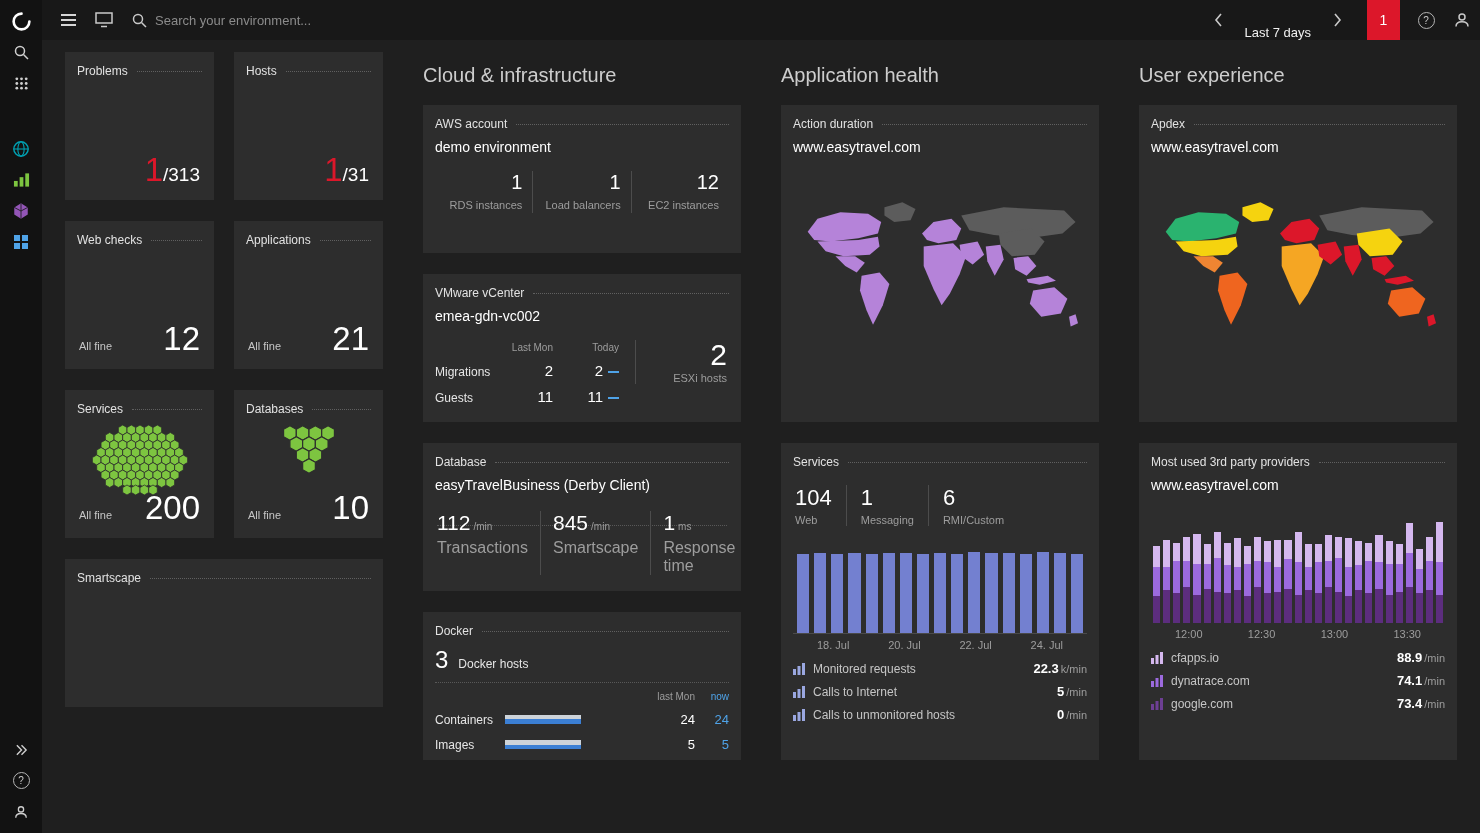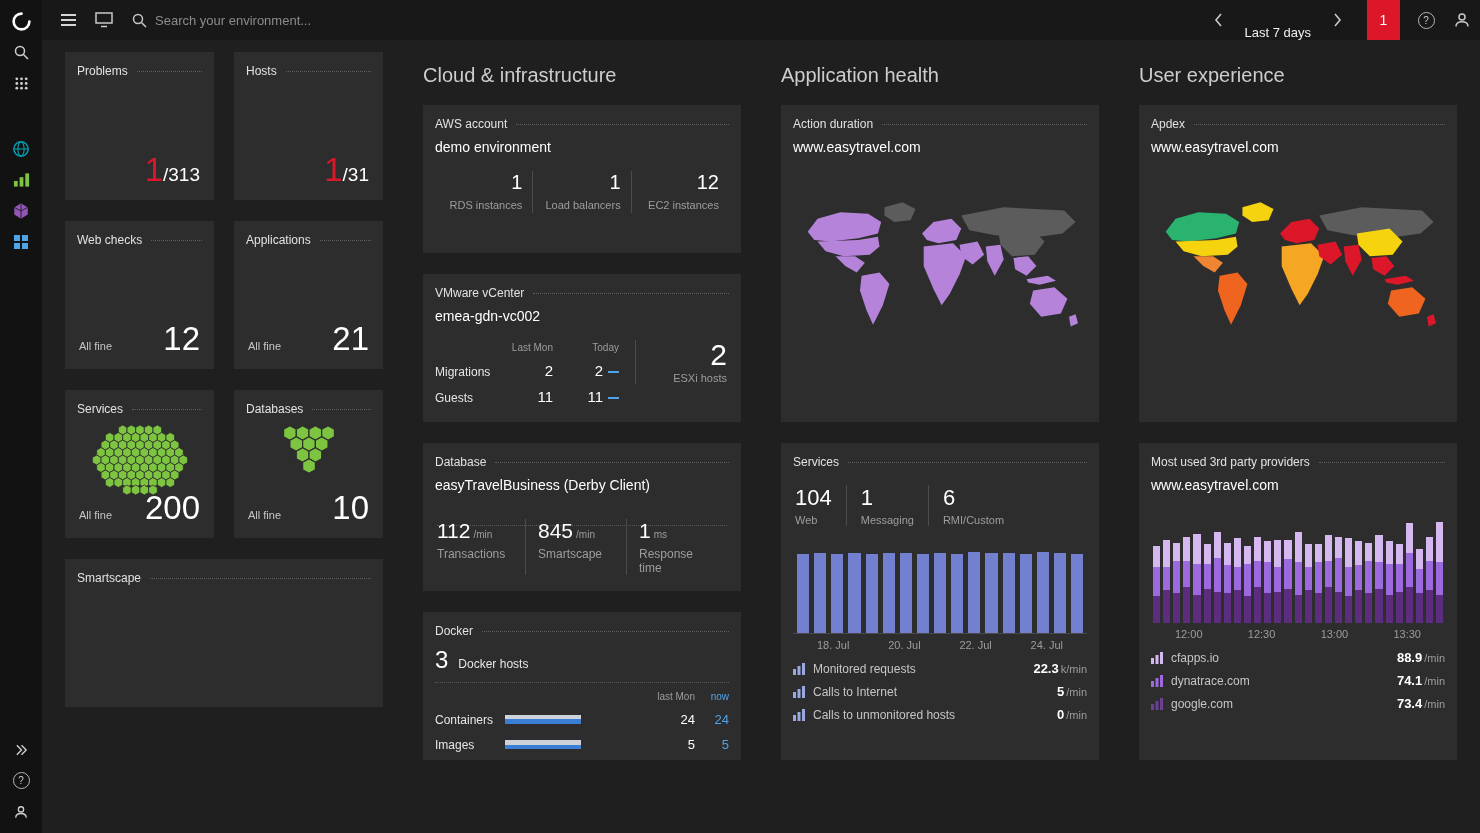--- a/index.html
+++ b/index.html
@@ -60,21 +60,21 @@
 .esxi{position:absolute;right:14px;top:66px;width:92px;border-left:1px solid #4c4c4c;padding-left:12px;text-align:right}
 .esxi .bignum{font-size:30px}
 .esxi-l{font-size:11px;color:#9d9d9d;margin-top:2px}
 
 .db-rule{position:absolute;left:14px;right:14px;top:82px;border-top:1px dotted #585858}
 .db-stats{position:absolute;left:14px;right:14px;bottom:16px;display:flex}
 .db-cell{flex:1;padding:0 12px;border-left:1px solid #4c4c4c}
 .db-cell:first-child{border-left:none;padding-left:0}
 .db-v{font-size:21px;font-weight:300;display:flex;align-items:baseline;gap:3px;color:#fff}
 .db-u{font-size:10px;color:#9d9d9d;font-weight:normal}
-.db-l{font-size:12px;color:#9d9d9d;margin-top:4px}
+.db-l{font-size:16px;color:#9d9d9d;margin-top:4px}
 
 .dk-head{display:flex;align-items:baseline;gap:10px;margin-top:10px}
 .dk-head .bignum{font-size:24px}
 .dk-hl{font-size:12px;color:#e6e6e6}
 .dk-rule{border-top:1px dotted #585858;margin-top:10px}
 .dk-grid{display:grid;grid-template-columns:70px 1fr 44px 34px;row-gap:10px;margin-top:8px;align-items:center}
 .dk-h{font-size:10px;color:#9d9d9d;text-align:right}
 .dk-now{color:#4fa3e8}
 .dk-l{font-size:12px;color:#e6e6e6}
 .dk-v{font-size:13px;text-align:right}

